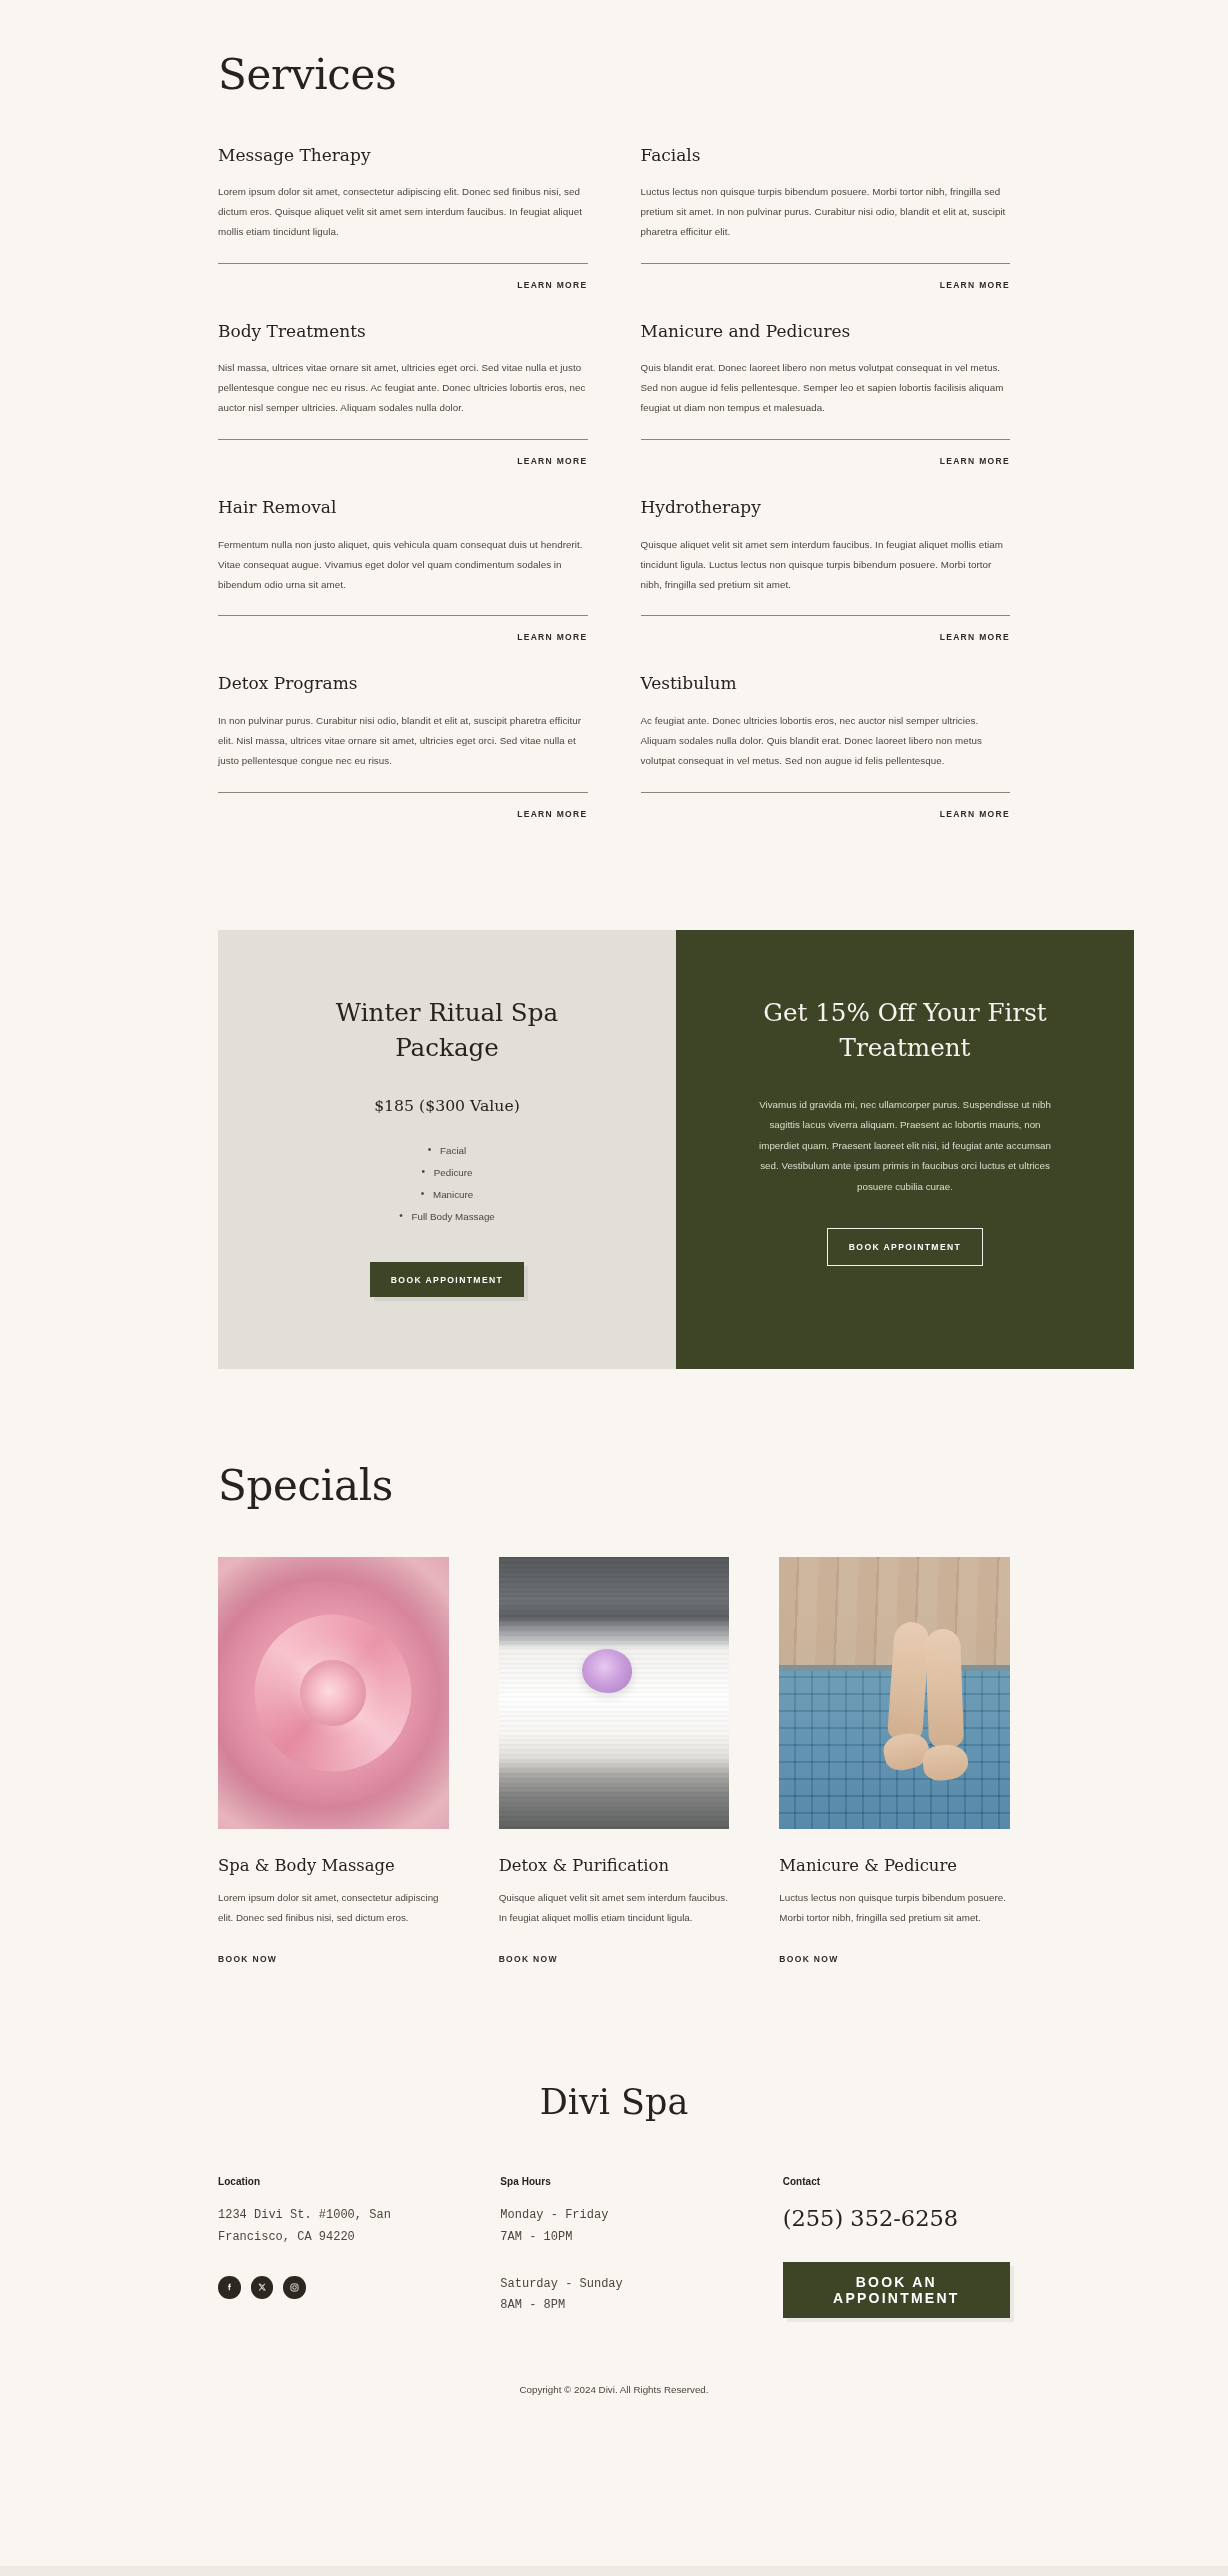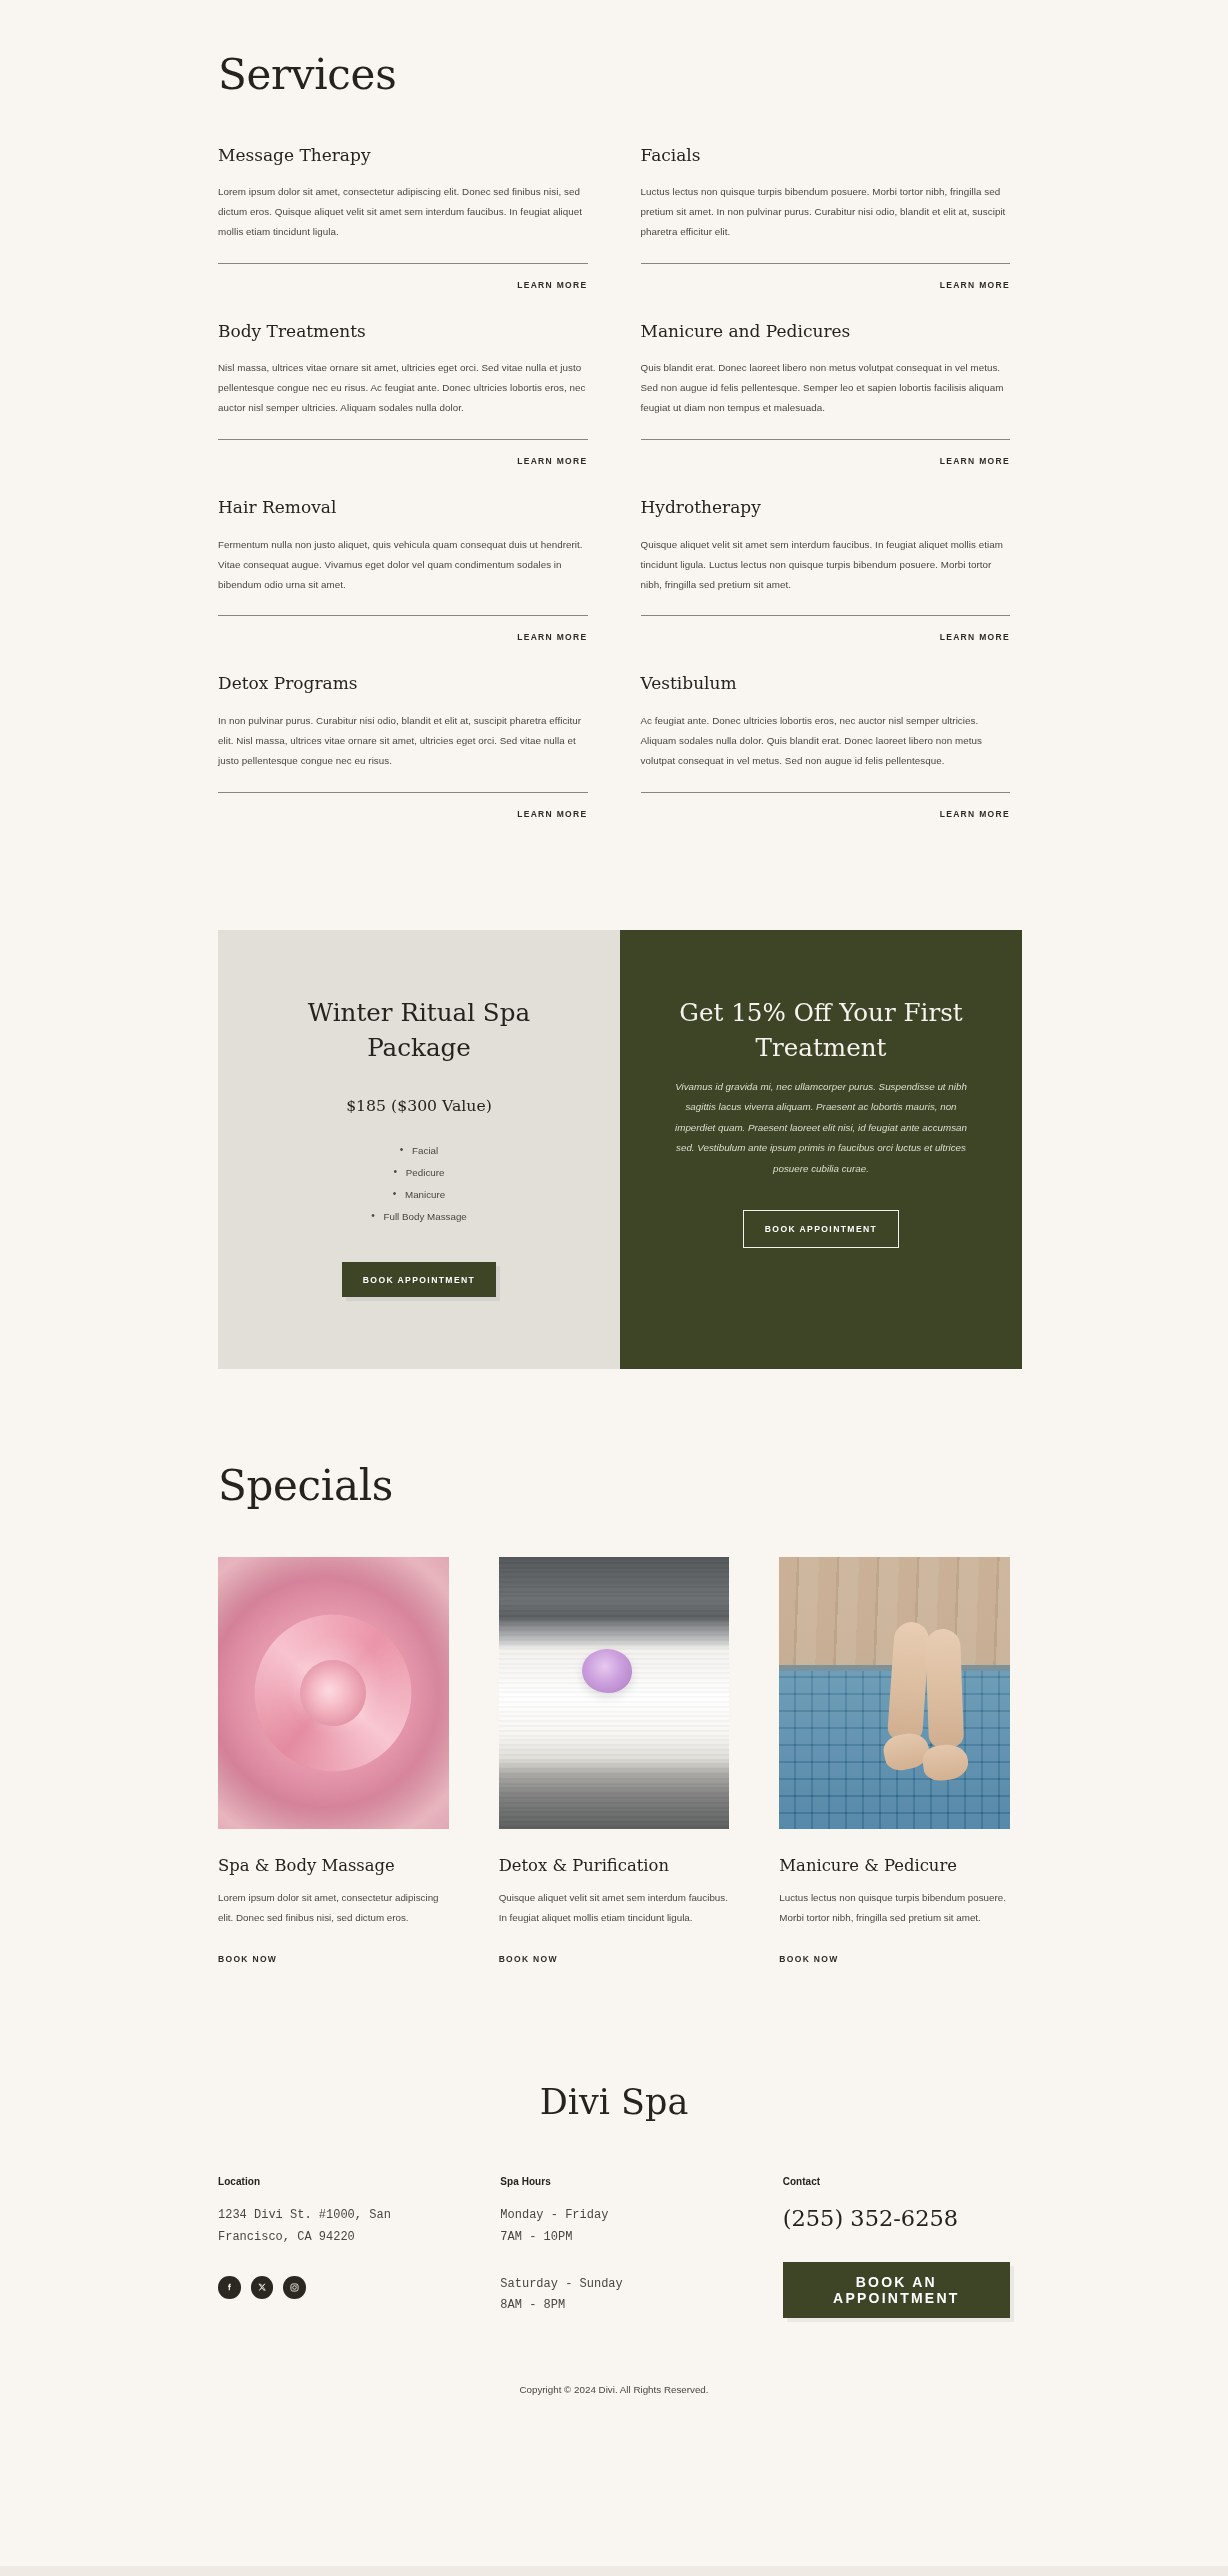--- a/index.html
+++ b/index.html
@@ -99,21 +99,21 @@
   }
 
   
   .promo-section {
     margin-top: 81px;
   }
 
   .promo {
     display: grid;
     grid-template-columns: 1fr 1fr;
-    width: 804px;
+    width: 916px;
   }
 
   .promo-left {
     background: #e2dfd9;
     padding: 66px 41px 72px;
     text-align: center;
     display: flex;
     flex-direction: column;
     align-items: center;
   }
@@ -184,26 +184,25 @@
   .promo-right-title {
     font-family: "DejaVu Serif", "Liberation Serif", serif;
     font-weight: 400;
     font-size: 24.6px;
     line-height: 1.42;
     color: #f6f3ee;
     max-width: 287px;
   }
 
   .promo-right-body {
-    margin-top: 11px;
+    margin-top: 29px;
     font-size: 9.8px;
     line-height: 2.1;
     color: #ddddd1;
     max-width: 293px;
-    font-style: italic;
   }
 
   .btn-outline {
     margin-top: 31px;
     display: inline-block;
     background: transparent;
     color: #ffffff;
     font-size: 8.6px;
     font-weight: 700;
     letter-spacing: 0.16em;

